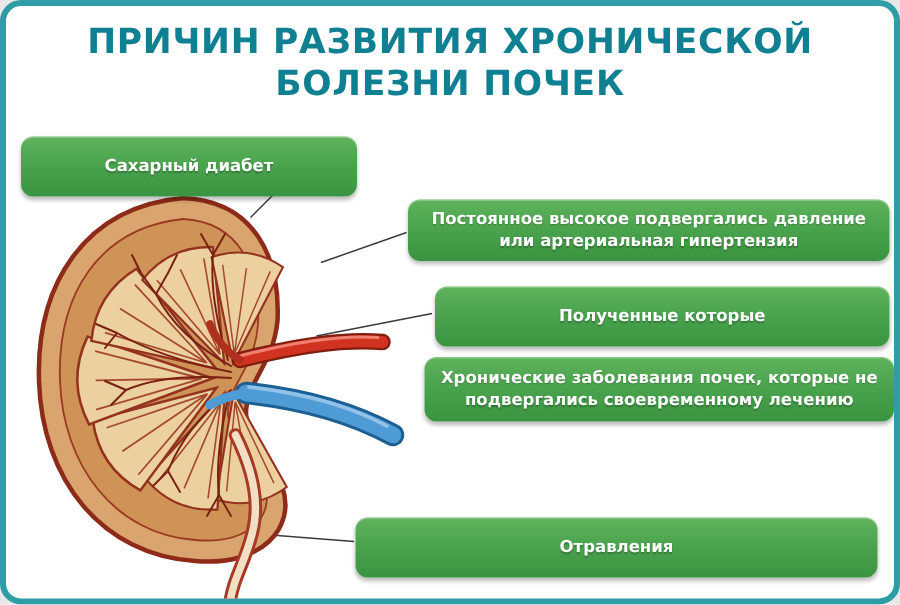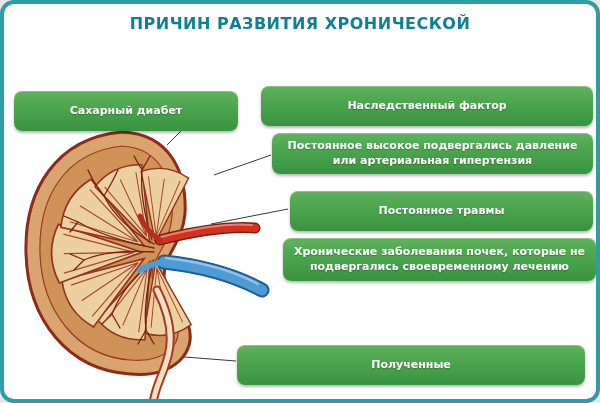--- a/index.html
+++ b/index.html
@@ -3,21 +3,21 @@
 <meta charset="utf-8">
 <style>
   html,body{margin:0;padding:0;background:#e8e8e8;font-family:"DejaVu Sans","Liberation Sans",sans-serif;}
   .poster{
     position:relative;width:600px;height:403px;box-sizing:border-box;
     background:#ffffff;border:4px solid var(--frame,#2e9da5);border-radius:14px;
     overflow:hidden;margin:0 auto;
   }
   .title{
     position:absolute;top:10px;left:0;right:0;z-index:3;
-    text-align:center;font-weight:bold;font-size:16px;line-height:1.22;
+    text-align:center;font-weight:bold;font-size:23px;line-height:1.22;
     color:var(--title,#0f7f92);letter-spacing:.5px;
   }
   .kidney-svg{position:absolute;inset:0;width:600px;height:403px;z-index:1;}
   .cause{
     position:absolute;z-index:2;display:flex;align-items:center;justify-content:center;
     text-align:center;color:var(--box-text,#ffffff);font-weight:bold;font-size:11px;
     line-height:1.3;padding:20px 9px;box-sizing:border-box;
     background:linear-gradient(180deg,var(--box-green-top,#5fb35c) 0%,#49a24c 50%,var(--box-green-bottom,#3a9340) 100%);
     border-radius:8px;
     box-shadow:0 2px 3px rgba(0,0,0,.28), inset 0 1px 0 rgba(255,255,255,.25);
@@ -31,20 +31,21 @@
   .b6{left:261px; top:287px; width:328px; height:43px;}
   .b7{left:233px; top:341px; width:348px; height:31px;}
 </style>
 </head>
 <body>
 
 <div class="poster">
 
   <div class="title">
     <div>ПРИЧИН РАЗВИТИЯ ХРОНИЧЕСКОЙ</div>
+    <div>БОЛЕЗНИ ПОЧЕК</div>
   </div>
 
   <svg class="kidney-svg" viewBox="0 0 600 403" xmlns="http://www.w3.org/2000/svg">
     <defs>
       <g id="pyr">
         <path d="M10,0 L78,-24 Q90,0 78,24 Z" fill="#ecd0a0" stroke="#93321f" stroke-width="1.4"></path>
         <path d="M16,0 L74,-16 M16,0 L74,0 M16,0 L74,16" stroke="#a5492e" stroke-width="1" fill="none"></path>
       </g>
     </defs>
 
@@ -91,19 +92,18 @@
 
     <g fill="none" stroke-linecap="round">
       <path d="M156,236 C192,227 222,222 251,224" stroke="#7e1d10" stroke-width="11"></path>
       <path d="M156,236 C192,227 222,222 251,224" stroke="#d23220" stroke-width="8"></path>
       <path d="M157,233 C192,224 222,219 248,221" stroke="#f28a7a" stroke-width="2" opacity="0.9"></path>
       <path d="M156,236 C146,230 140,222 136,212" stroke="#b0301e" stroke-width="5"></path>
     </g>
   </svg>
 
   <div class="cause b1">Сахарный диабет</div>
-  <div class="cause b2">Наследственный фактор</div>
   <div class="cause b3">Постоянное высокое подвергались давление или артериальная гипертензия</div>
-  <div class="cause b4">Постоянное травмы</div>
+  <div class="cause b4">Полученные которые</div>
   <div class="cause b5">Хронические заболевания почек, которые не подвергались своевременному лечению</div>
-  <div class="cause b7">Полученные</div>
+  <div class="cause b7">Отравления</div>
 
 </div>
 
 </body></html>

